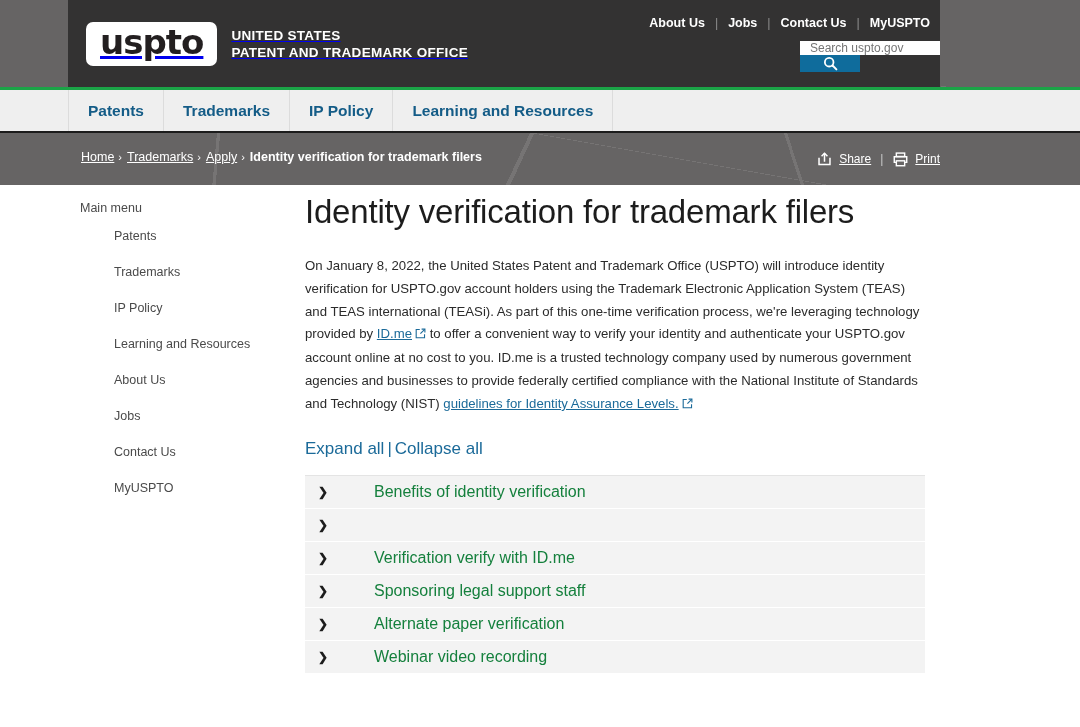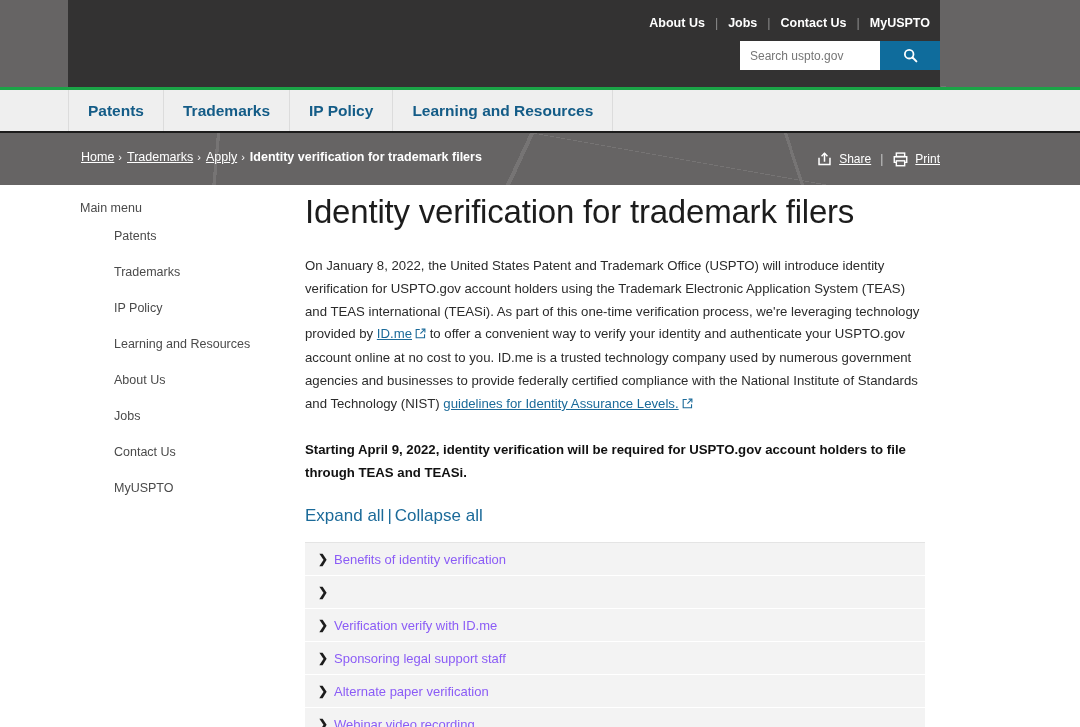--- a/index.html
+++ b/index.html
@@ -60,21 +60,21 @@
     display: flex; align-items: center; gap: 0;
     font-size: 12.5px;
   }
   .util-nav a {
     color: #ffffff; text-decoration: none;
     font-weight: bold; padding: 0 10px;
   }
   .util-sep { color: #8b8b8b; }
   .search-wrap {
     position: absolute; right: 140px; top: 41px;
-    display: flex; height: 21px;
+    display: flex; height: 21px; flex-direction: column;
   }
   .search-input {
     width: 140px; height: 29px;
     border: none; outline: none;
     background: #ffffff;
     padding: 0 10px;
     font-size: 12px;
     color: #555;
     font-family: "Liberation Sans", sans-serif;
   }
@@ -221,31 +221,39 @@
     cursor: pointer;
   }
   .acc-chev {
     color: #1c1c1c;
     font-size: 12px;
     font-weight: bold;
     width: 16px;
     flex: none;
   }
   .acc-label {
-    font-size: 13px;
-    color: #8b5cf6;
+    font-size: 16px;
+    color: #15803d;
+    margin-left: 40px;
   }
 </style>
 </head>
 <body>
 
 <div class="header-band">
   <div class="header-texture"></div>
   <div class="header-dark"></div>
 
+  <a class="logo-wrap" href="#">
+    <div class="logo-box">uspto</div>
+    <div class="logo-text">
+      <div>UNITED STATES</div>
+      <div>PATENT AND TRADEMARK OFFICE</div>
+    </div>
+  </a>
 
   <div class="util-nav">
     <a href="#">About Us</a>
     <span class="util-sep">|</span>
     <a href="#">Jobs</a>
     <span class="util-sep">|</span>
     <a href="#">Contact Us</a>
     <span class="util-sep">|</span>
     <a href="#">MyUSPTO</a>
   </div>
@@ -326,21 +334,20 @@
         <path d="M5.2 1.6H1.3v9.1h9.1V6.8" fill="none" stroke="#1b6a99" stroke-width="1.2"></path>
         <path d="M7.2 1.2h3.6v3.6" fill="none" stroke="#1b6a99" stroke-width="1.2"></path>
         <line x1="10.6" y1="1.4" x2="5.9" y2="6.1" stroke="#1b6a99" stroke-width="1.2"></line>
       </svg></span><span> to offer a convenient way to verify your identity and authenticate your USPTO.gov account online at no cost to you. ID.me is a trusted technology company used by numerous government agencies and businesses to provide federally certified compliance with the National Institute of Standards and Technology (NIST) </span><a class="lnk" href="#">guidelines for Identity Assurance Levels.</a><span class="ext"><svg width="11" height="11" viewBox="0 0 12 12">
         <path d="M5.2 1.6H1.3v9.1h9.1V6.8" fill="none" stroke="#1b6a99" stroke-width="1.2"></path>
         <path d="M7.2 1.2h3.6v3.6" fill="none" stroke="#1b6a99" stroke-width="1.2"></path>
         <line x1="10.6" y1="1.4" x2="5.9" y2="6.1" stroke="#1b6a99" stroke-width="1.2"></line>
       </svg></span>
     </p>
 
-    <p class="para para-bold">Starting April 9, 2022, identity verification will be required for USPTO.gov account holders to file through TEAS and TEASi.</p>
 
     <div class="toggle-row">
       <a href="#">Expand all</a><span class="toggle-pipe">|</span><a href="#">Collapse all</a>
     </div>
 
     <div class="accordion">
       <div class="acc-row">
         <span class="acc-chev">❯</span>
         <span class="acc-label">Benefits of identity verification</span>
       </div>

